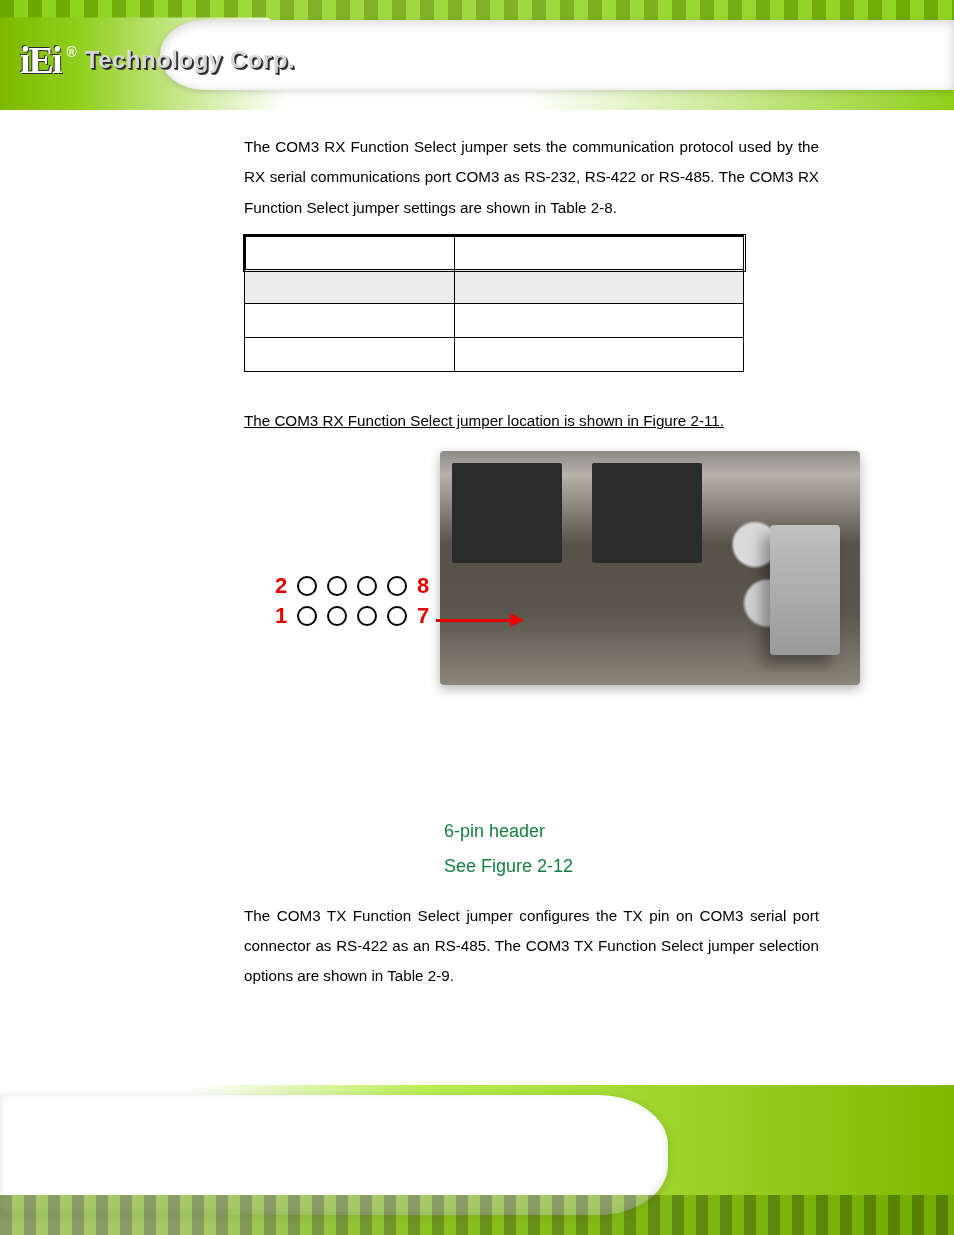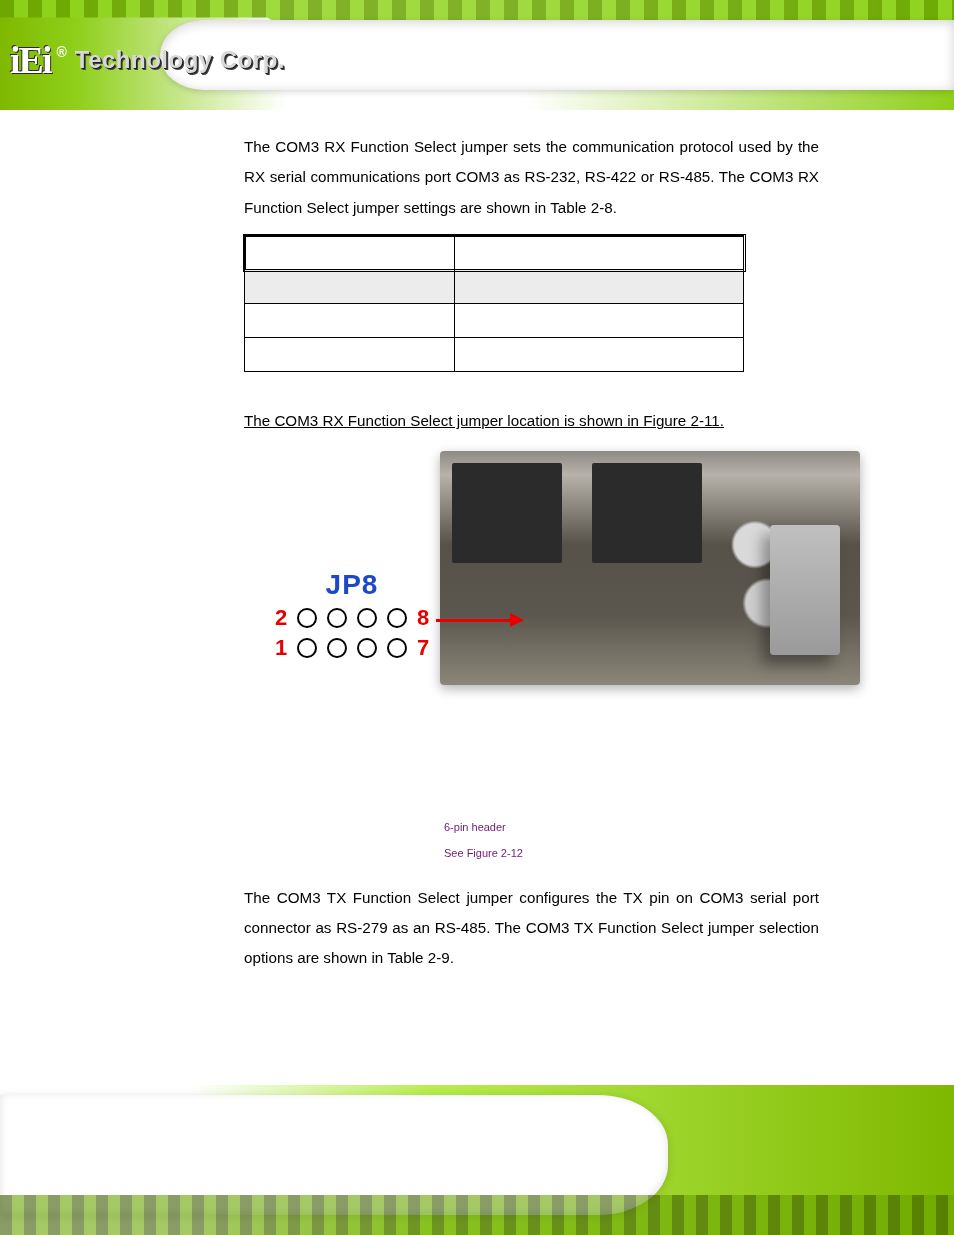--- a/index.html
+++ b/index.html
@@ -32,21 +32,21 @@
     .top-banner::after {
       content: "";
       position: absolute;
       left: 160px; right: 0; top: 20px; height: 70px;
       background: #fff;
       border-radius: 50px 0 0 50px / 40px 0 0 40px;
       box-shadow: inset 0 2px 12px rgba(0,0,0,0.18), 0 2px 6px rgba(0,0,0,0.15);
     }
     .logo-wrap {
       position: absolute;
-      left: 10px; top: 38px;
+      left: 20px; top: 38px;
       display: flex; align-items: center; gap: 6px;
       z-index: 2;
     }
     .logo-mark {
       color: #fff;
       font-family: "Times New Roman", serif;
       font-size: 38px;
       font-weight: 700;
       letter-spacing: -2px;
       text-shadow: 1px 1px 0 #2a2a2a, -1px -1px 0 #2a2a2a;
@@ -197,22 +197,22 @@
 
     
     .info-list {
       margin-left: 200px;
       display: grid;
       grid-template-columns: auto;
       row-gap: 14px;
       margin-bottom: 24px;
     }
     .info-row {
-      font-size: 11px;
-      color:#701a75;
+      font-size: 18px;
+      color:#15803d;
     }
   </style>
 </head>
 <body>
 
 <div class="top-banner">
   <div class="logo-wrap">
     <span class="logo-mark">iEi</span>
     <span class="logo-reg">®</span>
     <span class="logo-text">Technology Corp.</span>
@@ -245,21 +245,20 @@
     </table>
 
   <div class="table-caption-spacer"></div>
 
   <p class="para mid-para">The COM3 RX Function Select jumper location is shown in Figure 2-11.</p>
 
   <div class="figure-wrap">
     <div class="board-photo"></div>
     <div class="callout-arrow"></div>
     <div class="jp8-block">
-      <div class="jp8-label">JP8</div>
       <div class="jp8-pins">
         <span class="pin-num">2</span>
         <span class="pin"></span>
         <span class="pin"></span>
         <span class="pin"></span>
         <span class="pin"></span>
         <span class="pin-num">8</span>
 
         <span class="pin-num">1</span>
         <span class="pin"></span>
@@ -272,17 +271,17 @@
   </div>
 
   <div class="figure-caption-spacer"></div>
   <div class="section-space2"></div>
 
   <div class="info-list">
     <div class="info-row">6-pin header</div>
     <div class="info-row">See Figure 2-12</div>
   </div>
 
-  <p class="para">The COM3 TX Function Select jumper configures the TX pin on COM3 serial port connector as RS-279 as an RS-485. The COM3 TX Function Select jumper selection options are shown in Table 2-9.</p>
+  <p class="para">The COM3 TX Function Select jumper configures the TX pin on COM3 serial port connector as RS-422 as an RS-485. The COM3 TX Function Select jumper selection options are shown in Table 2-9.</p>
 
 </div>
 
 <div class="bottom-banner"></div>
 
 </body></html>

